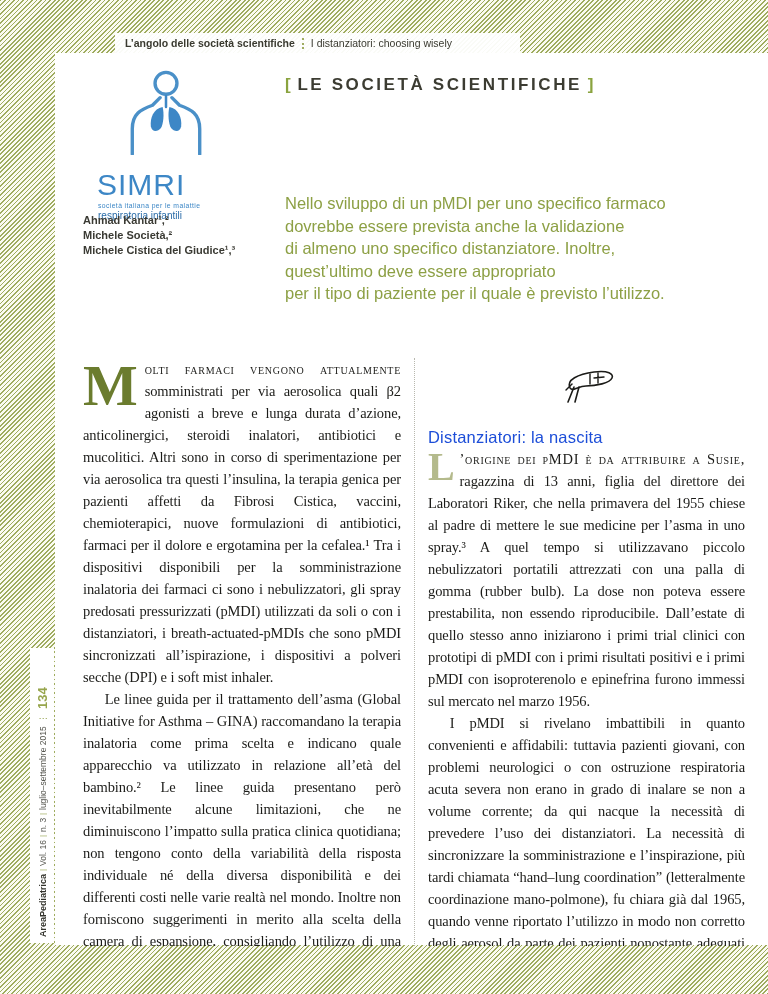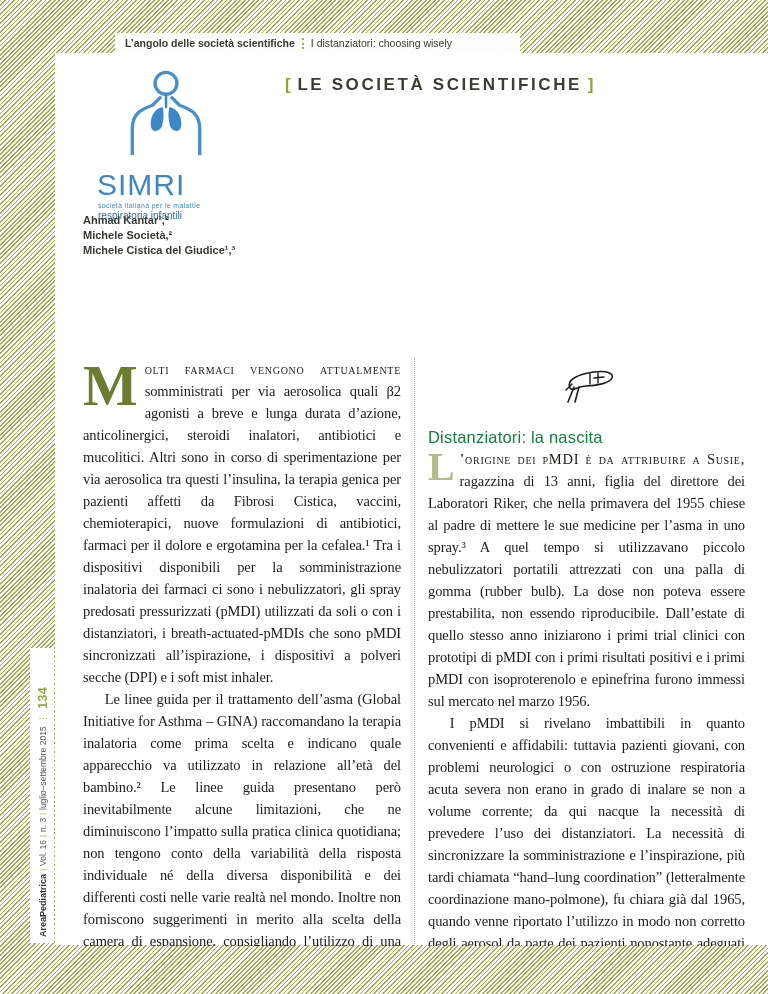--- a/index.html
+++ b/index.html
@@ -52,21 +52,21 @@
     float:left;font-family:"Liberation Serif",serif;font-weight:bold;
     font-size:58px;line-height:46px;color:#6b7c2e;padding:5px 7px 2px 0;
   }
   .dropcap-light{
     float:left;font-family:"Liberation Serif",serif;font-weight:bold;
     font-size:40px;line-height:32px;color:#b4ba8c;padding:3px 5px 1px 0;
   }
   .smallcaps{font-variant:small-caps;letter-spacing:0.7px;}
   .doodle-wrap{text-align:center;margin:8px 0 14px 0;}
   .section-heading{
-    font-family:"Liberation Sans",sans-serif;font-size:16.5px;color:#15803d;
+    font-family:"Liberation Sans",sans-serif;font-size:16.5px;color:#1d4ed8;
     text-align:left;letter-spacing:0.2px;margin:0 0 6px 0;text-indent:0;
   }
   
   .side-strip{
     position:absolute;left:30px;top:648px;width:24px;height:295px;background:#ffffff;
     display:flex;justify-content:center;
   }
   .side-inner{
     writing-mode:vertical-rl;transform:rotate(180deg);
     font-size:8.5px;color:#55554e;white-space:nowrap;display:flex;align-items:center;
@@ -109,20 +109,25 @@
     <div>Michele Società,²</div>
     <div>Michele Cistica del Giudice¹,³</div>
   </div>
 
 
   <div class="kicker">
     <span class="bracket">[ </span><span>LE SOCIETÀ SCIENTIFICHE</span><span class="bracket"> ]</span>
   </div>
 
 
+  <div class="standfirst">Nello sviluppo di un pMDI per uno specifico farmaco
+dovrebbe essere prevista anche la validazione
+di almeno uno specifico distanziatore. Inoltre,
+quest’ultimo deve essere appropriato
+per il tipo di paziente per il quale è previsto l’utilizzo.</div>
 
   <div class="article">
     <div class="col1">
       <p>
         <span class="dropcap-dark">M</span><span class="smallcaps">olti farmaci vengono attualmente</span><span> somministrati per via aerosolica quali β2 agonisti a breve e lunga durata d’azione, anticolinergici, steroidi inalatori, antibiotici e mucolitici. Altri sono in corso di sperimentazione per via aerosolica tra questi l’insulina, la terapia genica per pazienti affetti da Fibrosi Cistica, vaccini, chemioterapici, nuove formulazioni di antibiotici, farmaci per il dolore e ergotamina per la cefalea.¹ Tra i dispositivi disponibili per la somministrazione inalatoria dei farmaci ci sono i nebulizzatori, gli spray predosati pressurizzati (pMDI) utilizzati da soli o con i distanziatori, i breath-actuated-pMDIs che sono pMDI sincronizzati all’ispirazione, i dispositivi a polveri secche (DPI) e i soft mist inhaler.</span>
       </p>
       <p class="indent">Le linee guida per il trattamento dell’asma (Global Initiative for Asthma – GINA) raccomandano la terapia inalatoria come prima scelta e indicano quale apparecchio va utilizzato in relazione all’età del bambino.² Le linee guida presentano però inevitabilmente alcune limitazioni, che ne diminuiscono l’impatto sulla pratica clinica quotidiana; non tengono conto della variabilità della risposta individuale né della diversa disponibilità e dei differenti costi nelle varie realtà nel mondo. Inoltre non forniscono suggerimenti in merito alla scelta della camera di espansione, consigliando l’utilizzo di una camera di espansione dotata di maschera facciale adeguata per età del bambino al di sotto dei 3 anni, e con boccaglio al di sopra dei 3 anni. Se la scelta della terapia inalatoria è spesso lineare, meno chiaro è il criterio di scelta tra i tanti modelli di camere di espansione, dotati di proprietà e vantaggi diversi tra loro, ma tutte ugualmente dichiarate “ideali” per la funzione svolta. In questo articolo</p>
     </div>
     <div class="col2">
       <div class="doodle-wrap">

